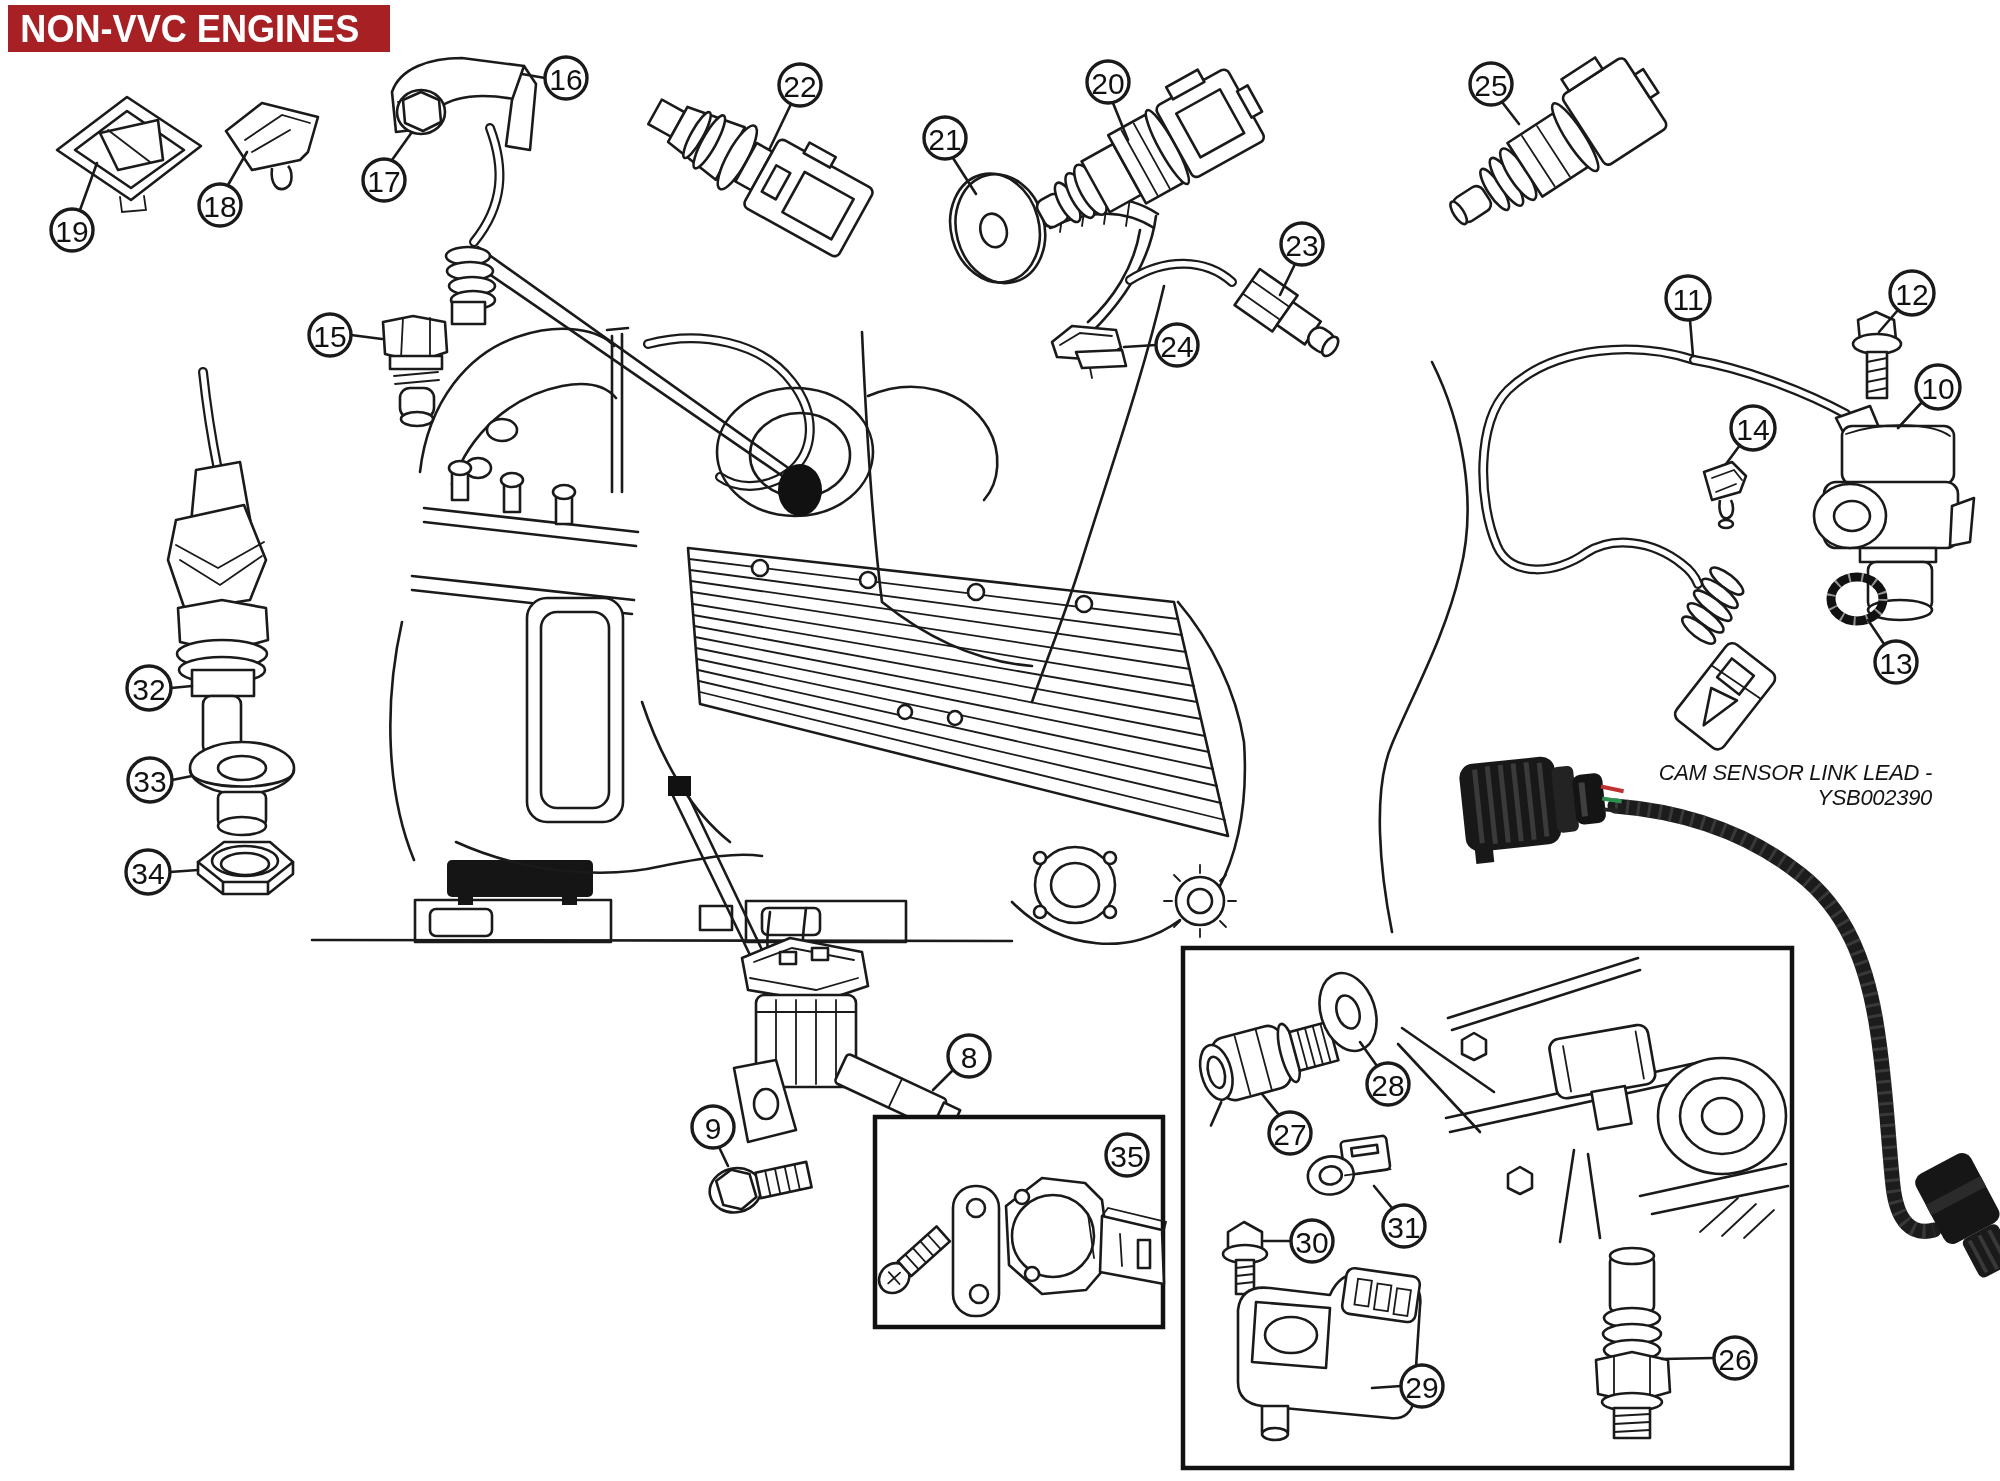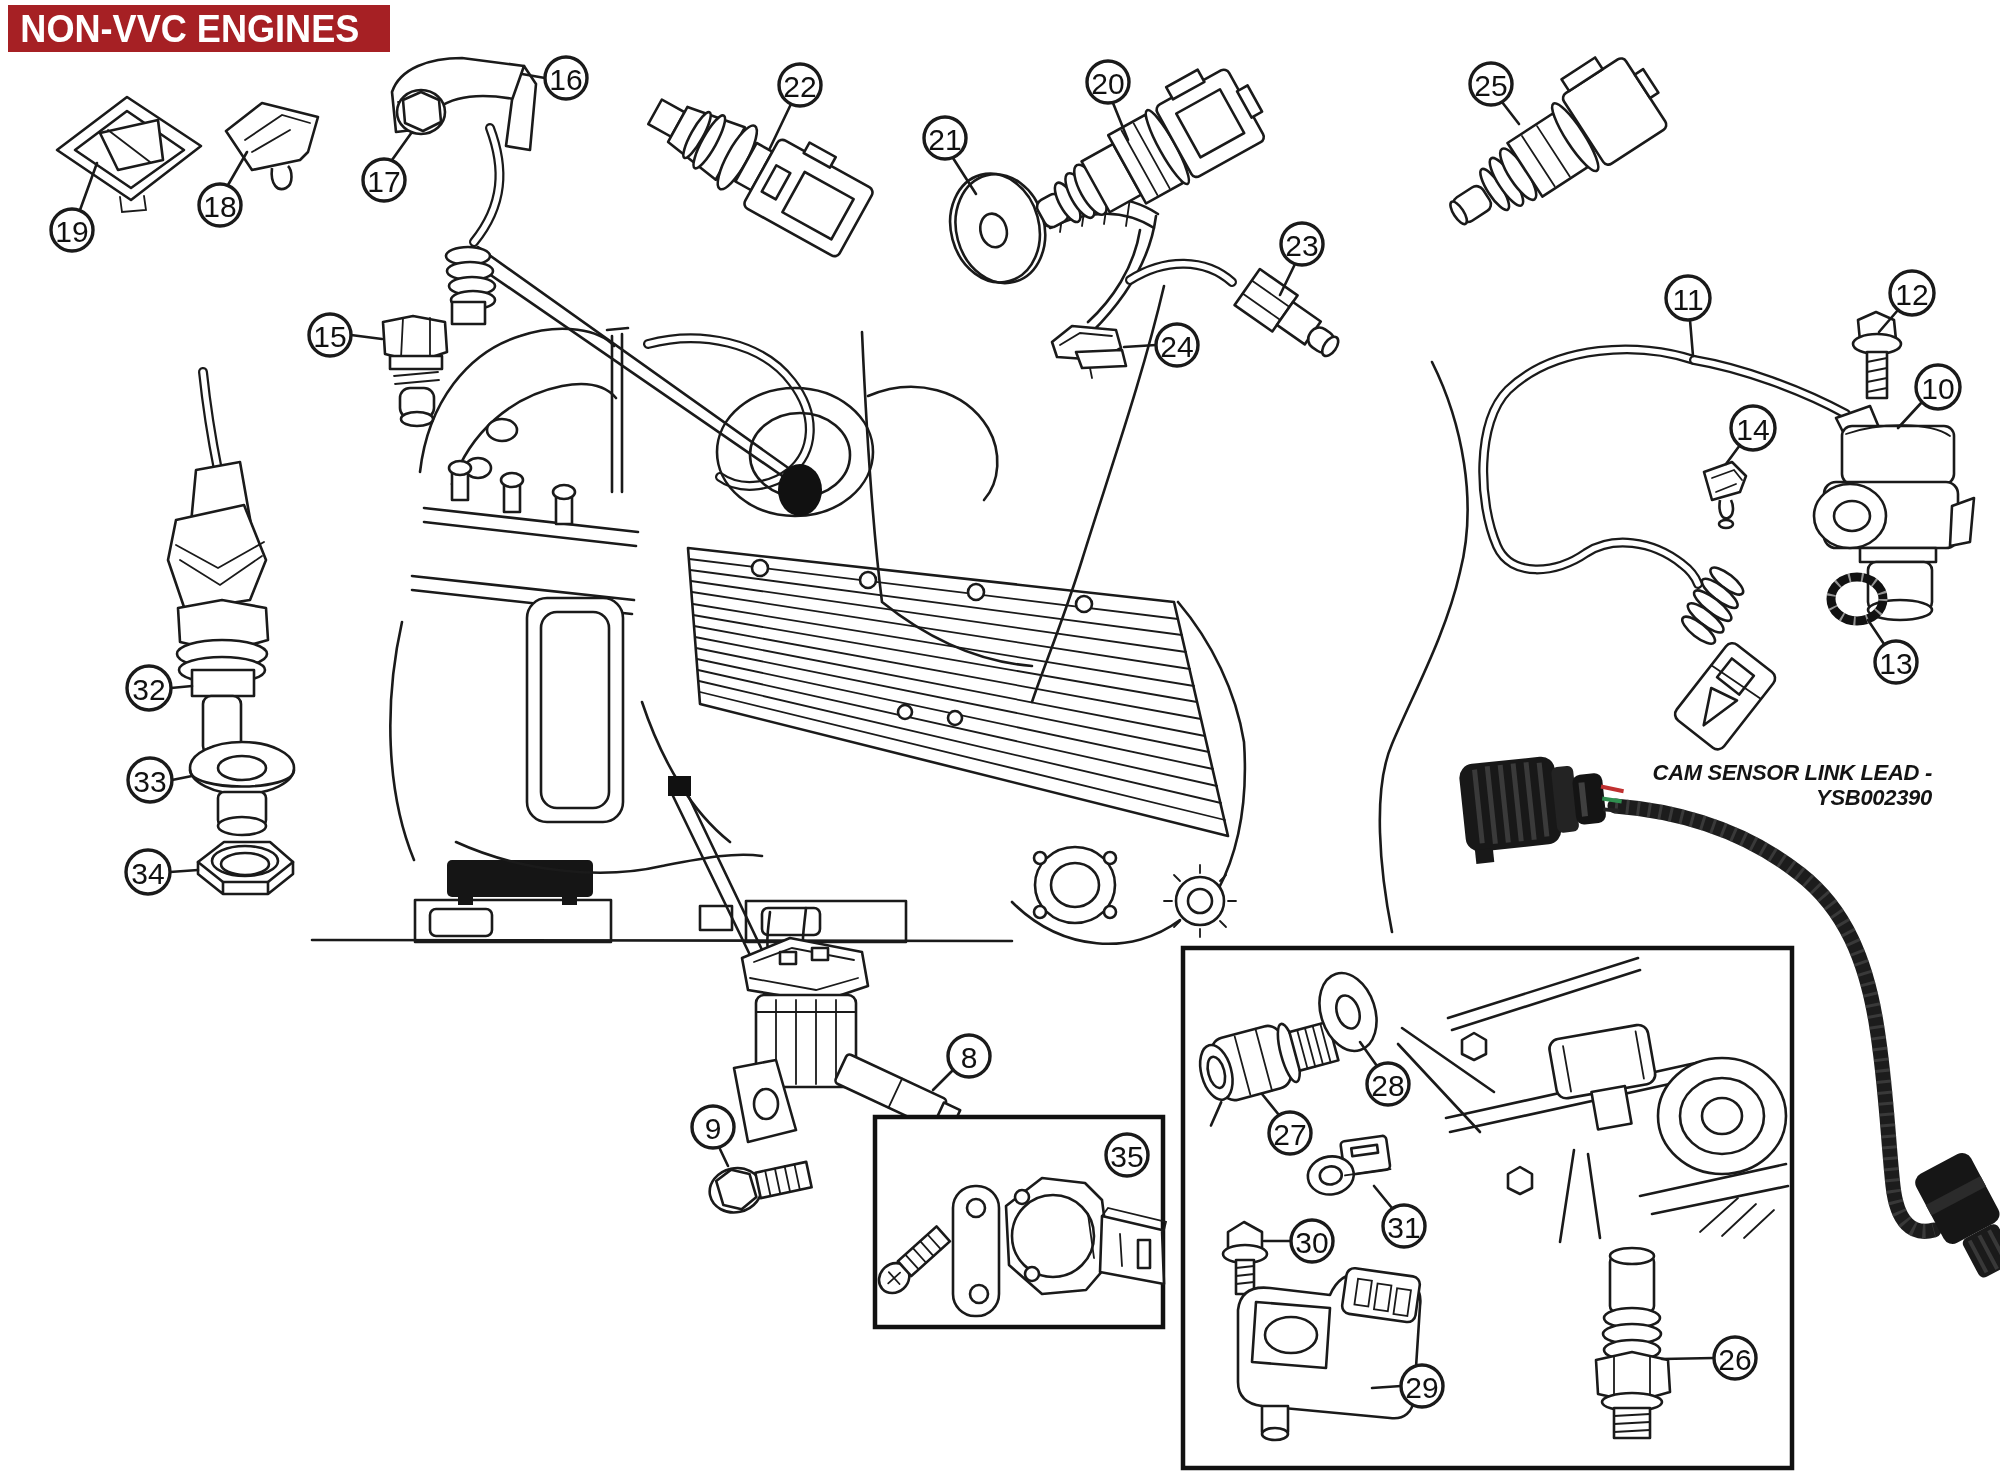--- a/index.html
+++ b/index.html
@@ -3,21 +3,21 @@
 <meta charset="utf-8">
 <style>
   html,body{margin:0;padding:0;background:#ffffff;}
   .stage{position:relative;width:2000px;height:1481px;background:#ffffff;overflow:hidden;
          font-family:"Liberation Sans",sans-serif;}
   .banner{position:absolute;left:8px;top:5px;width:382px;height:47px;background:#A62024;
           display:flex;align-items:center;}
   .banner span{color:#ffffff;font-size:38px;font-weight:bold;line-height:1;
                padding-left:13px;transform:scaleX(.95);transform-origin:left center;white-space:nowrap;}
   .cam-label{position:absolute;left:1500px;top:760px;width:432px;text-align:right;
-             font-weight:bold;font-style:italic;font-size:22px;line-height:25px;color:#141414;
+             font-weight:normal;font-style:italic;font-size:22px;line-height:25px;color:#141414;
              letter-spacing:-0.3px;}
   svg#diagram{position:absolute;left:0;top:0;}
   .ln{stroke:#1a1a1a;fill:none;stroke-width:2.6;stroke-linecap:round;stroke-linejoin:round;}
   .lnf{stroke:#1a1a1a;fill:#ffffff;stroke-width:2.6;stroke-linejoin:round;}
   .lnt{stroke:#1a1a1a;fill:none;stroke-width:1.8;stroke-linecap:round;}
   .tube{stroke:#1a1a1a;fill:none;stroke-width:10;stroke-linecap:round;}
   .tubein{stroke:#ffffff;fill:none;stroke-width:5.5;stroke-linecap:round;}
   .blk{fill:#151515;stroke:none;}
   .box{fill:#ffffff;stroke:#111111;stroke-width:4.5;}
   .leader{stroke:#1a1a1a;stroke-width:2.6;stroke-linecap:round;}

